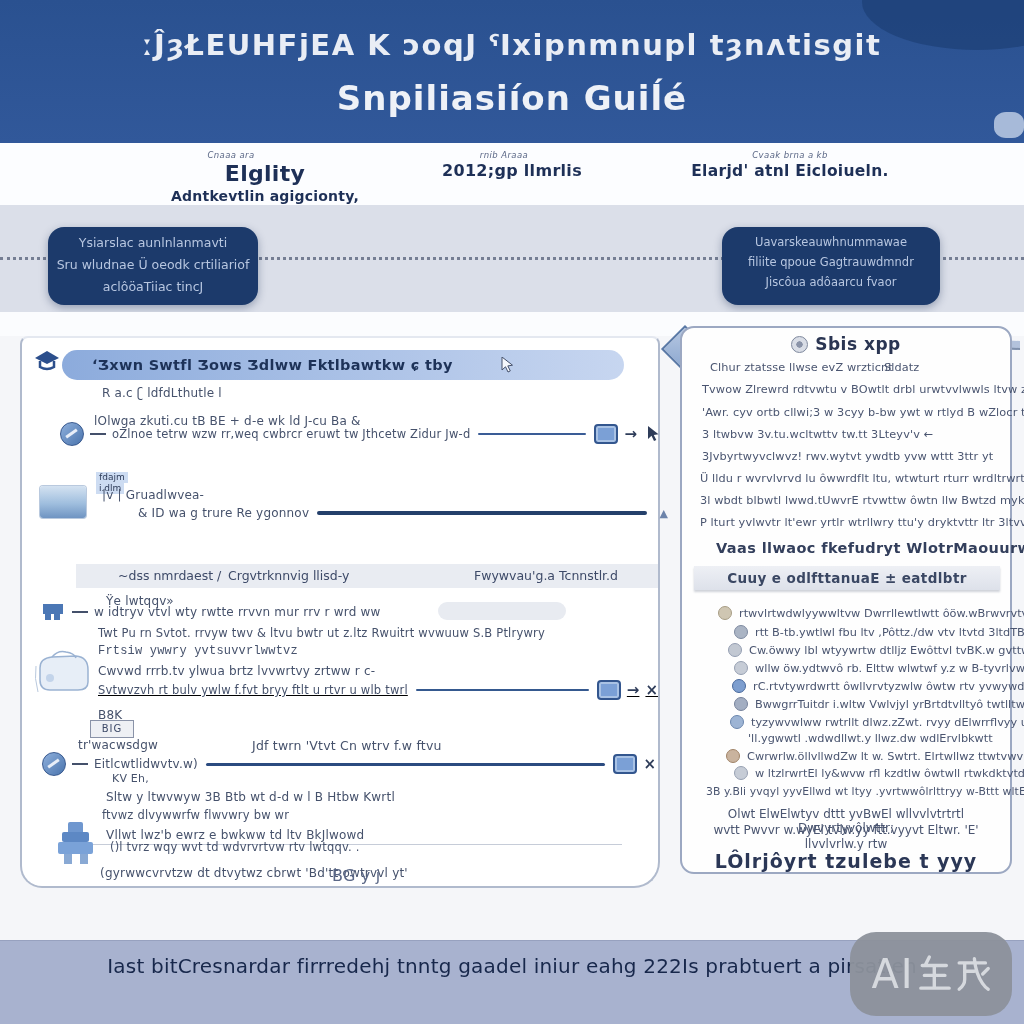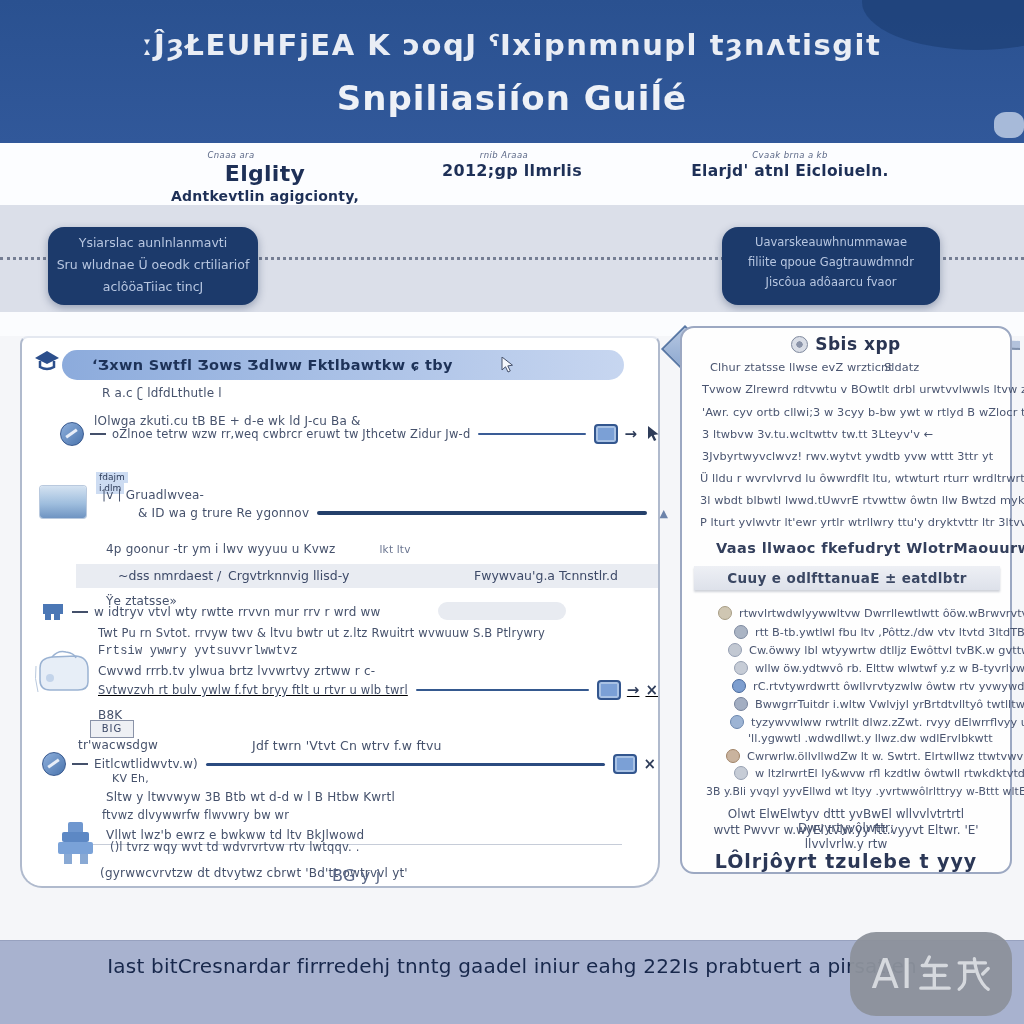--- a/index.html
+++ b/index.html
@@ -184,32 +184,28 @@
       </div>
       <div class="photo"></div>
       <div class="t" style="left:80px;top:150px;">|v | Gruadlwvea-</div>
 
       <div class="row" style="left:88px;top:168px;width:530px;margin-left:28px;">
         <span class="rt">&amp; ID wa g trure Re ygonnov</span>
         <span class="rule dark"></span>
         <span class="tri">▲</span>
       </div>
 
-      <div class="row" style="left:84px;top:204px;">
-        <span class="rt">4p goonur -tr ym i lwv wyyuu u Kvwz</span>
-        <span class="rt" style="margin-left:44px;font-size:10.5px;color:#6a7590;">lkt ltv</span>
-      </div>
 
       <div class="thead">
         <span style="left:42px;">~dss nmrdaest /</span>
         <span style="left:152px;">Crgvtrknnvig llisd-y</span>
         <span style="left:398px;">Fwywvau'g.a Tcnnstlr.d</span>
       </div>
 
-      <div class="t" style="left:84px;top:256px;">Ϋe ztatsse»</div>
+      <div class="t" style="left:84px;top:256px;">Ϋe lwtqqv»</div>
 
       <div class="row" style="left:18px;top:264px;">
         <svg width="26" height="20" viewBox="0 0 26 20">
           <path d="M3 2 H23 V12 H3 Z" fill="#4b77b5"></path>
           <rect x="5" y="12" width="6" height="6" fill="#4b77b5"></rect>
           <rect x="14" y="12" width="6" height="6" fill="#4b77b5"></rect>
         </svg>
         <span class="dash"></span>
         <span class="rt">w idtryv vtvl wty rwtte rrvvn mur rrv r wrd ww</span>
       </div>

